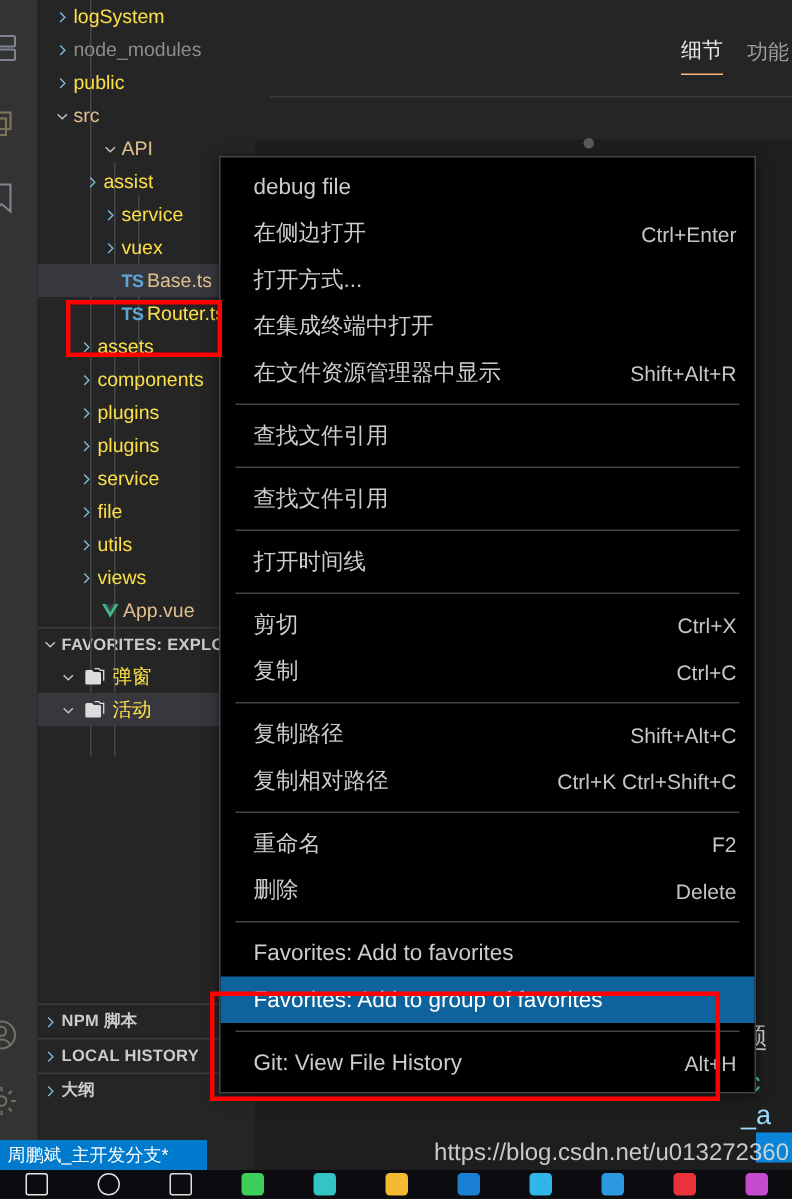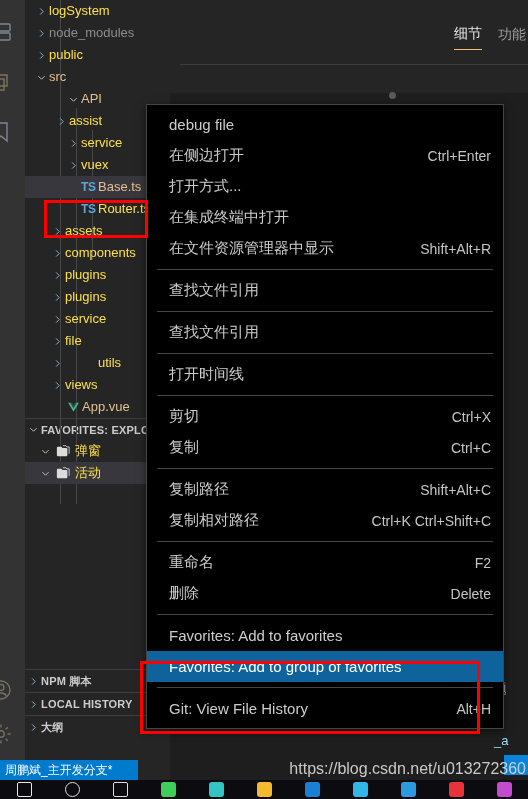--- a/index.html
+++ b/index.html
@@ -94,21 +94,21 @@
   .panel-underline {
     position: absolute; left: 180px; top: 64px; width: 348px; height: 1px;
     background: #3c3c3c;
   }
   .dirty-dot {
     position: absolute; left: 389px; top: 92px; width: 7px; height: 7px;
     border-radius: 50%; background: #5a5a5a;
   }
 
   
-  .code-sliver { position: absolute; right: 0; width: 34px; font-size: 13px; white-space: nowrap; }
+  .code-sliver { position: absolute; right: 0; width: 34px; font-size: 18px; white-space: nowrap; }
 
   
   .ctxmenu {
     position: absolute; left: 146px; top: 104px; width: 358px;
     background: #000000;
     border: 1px solid #454545;
     box-shadow: 0 2px 8px rgba(0,0,0,.5);
     padding: 4px 0;
     z-index: 30;
   }
@@ -329,21 +329,21 @@
           <span class="tree-label c-norm">service</span>
         </div>
         <div class="tree-row" style="padding-left: 24px;">
           <span class="chev">
             <svg width="11" height="11" viewBox="0 0 16 16" fill="none" stroke="#7fb8d8" stroke-width="1.4">
               <path d="M6 3.5L10.5 8 6 12.5"></path>
             </svg>
           </span>
           <span class="tree-label c-norm">file</span>
         </div>
-        <div class="tree-row" style="padding-left: 24px; gap: 33px;">
+        <div class="tree-row" style="padding-left: 24px;">
           <span class="chev">
             <svg width="11" height="11" viewBox="0 0 16 16" fill="none" stroke="#7fb8d8" stroke-width="1.4">
               <path d="M6 3.5L10.5 8 6 12.5"></path>
             </svg>
           </span>
           <span class="tree-label c-norm">utils</span>
         </div>
         <div class="tree-row" style="padding-left: 24px;">
           <span class="chev">
             <svg width="11" height="11" viewBox="0 0 16 16" fill="none" stroke="#7fb8d8" stroke-width="1.4">

